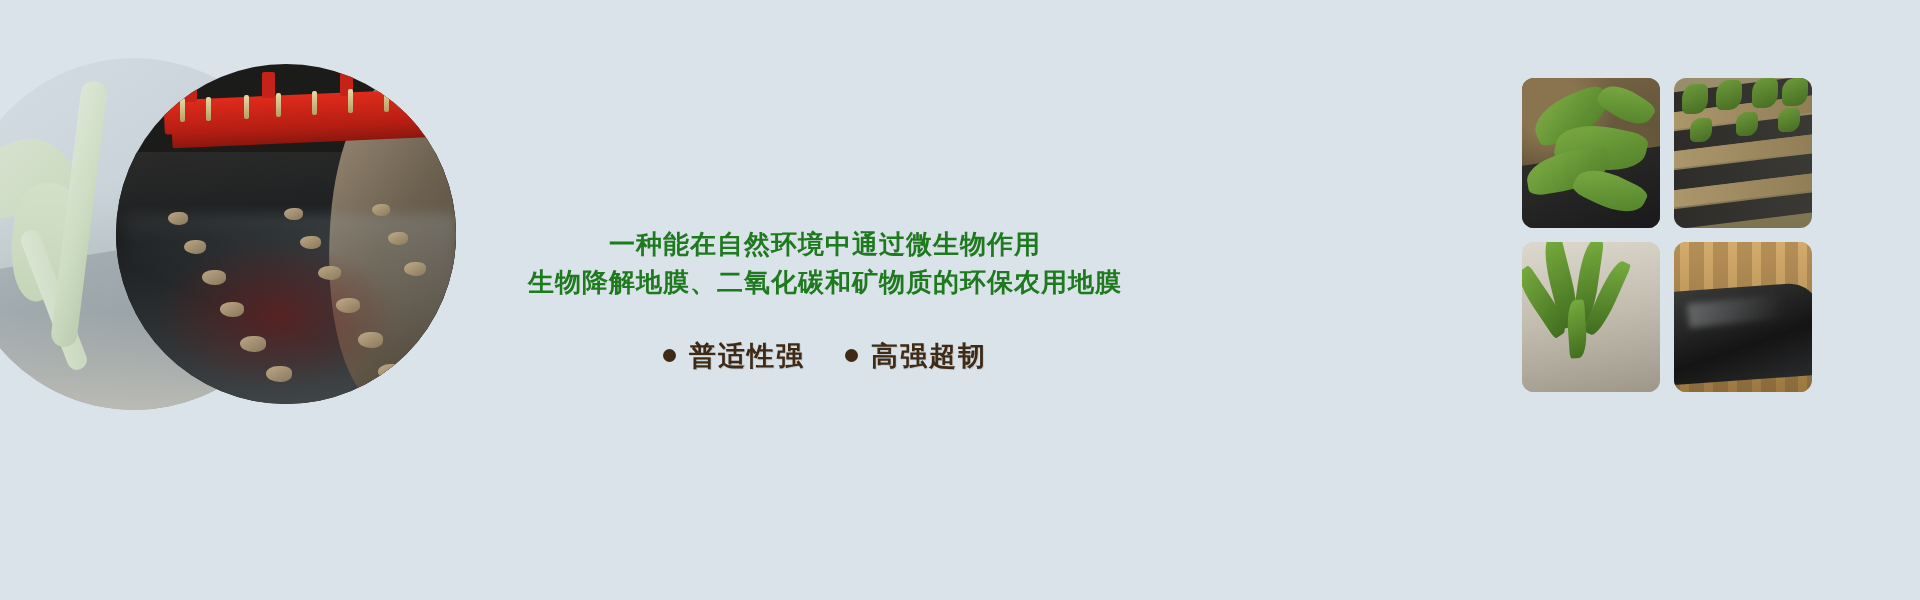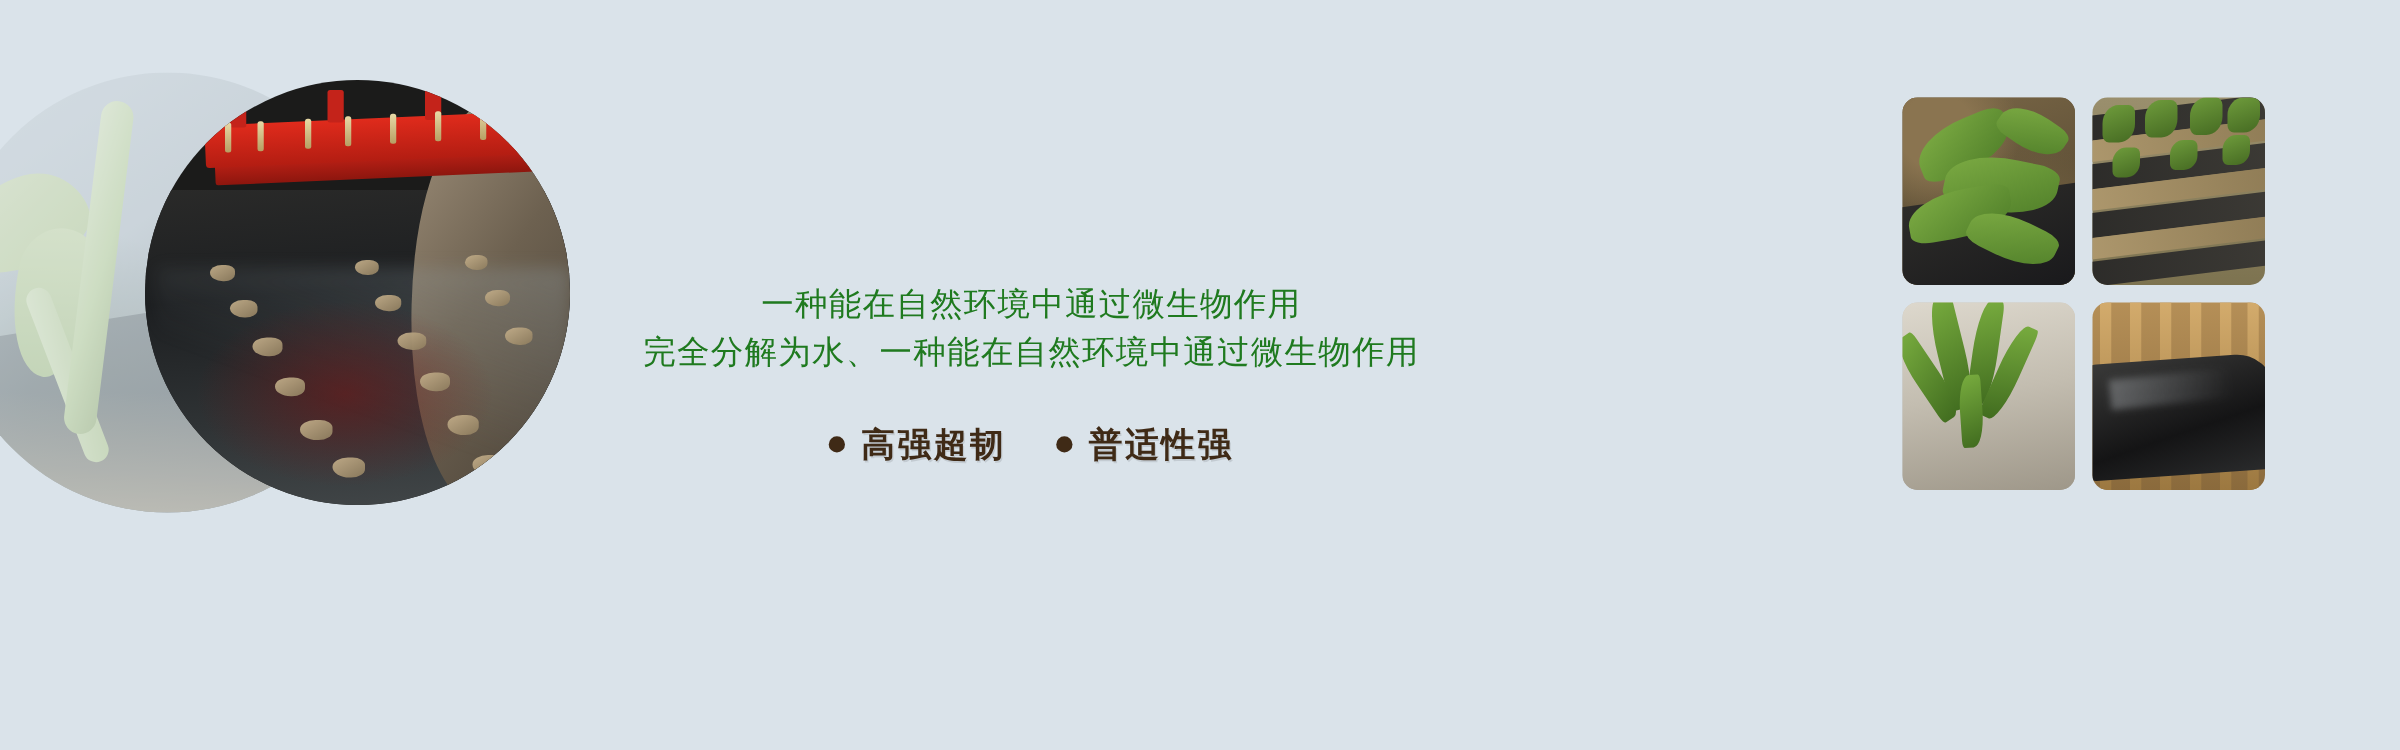--- a/index.html
+++ b/index.html
@@ -113,21 +113,21 @@
   }
   .title{
     font-family:"DejaVu Serif", serif;
     font-size:66px;font-weight:700;color:#46301a;
     letter-spacing:9px;line-height:1;
     margin:0 0 48px 6px;
     text-shadow:1px 1px 0 rgba(0,0,0,.12);
   }
   .subtitle{
     font-family:"DejaVu Serif", serif;
-    font-size:26px;font-weight:400;color:#1f7a1f;
+    font-size:26px;font-weight:700;color:#1f7a1f;
     line-height:1.46;letter-spacing:1px;margin:0 0 34px 0;
   }
   .subtitle div{white-space:nowrap;}
   .features{
     display:flex;align-items:center;justify-content:center;gap:40px;
     margin-top:2px;
   }
   .feature{
     display:flex;align-items:center;gap:13px;
     font-family:"DejaVu Serif", serif;
@@ -233,31 +233,31 @@
       <div class="m-clod" style="left:272px;top:168px;width:20px;height:13px;"></div>
       <div class="m-clod" style="left:288px;top:198px;width:22px;height:14px;"></div>
     </div>
   </div>
 
   <div class="center">
 
 
     <div class="subtitle">
       <div>一种能在自然环境中通过微生物作用</div>
-      <div>完全分解为水、一种能在自然环境中通过微生物作用</div>
+      <div>生物降解地膜、二氧化碳和矿物质的环保农用地膜</div>
     </div>
 
     <div class="features">
       <div class="feature">
         <span class="dot"></span>
-        <span>高强超韧</span>
+        <span>普适性强</span>
       </div>
       <div class="feature">
         <span class="dot"></span>
-        <span>普适性强</span>
+        <span>高强超韧</span>
       </div>
     </div>
   </div>
 
   <div class="grid">
 
     <div class="cell c1">
       <div class="soil"></div>
       <div class="film"></div>
       <div class="lf" style="left:10px;top:18px;width:78px;height:40px;transform:rotate(-22deg);"></div>

